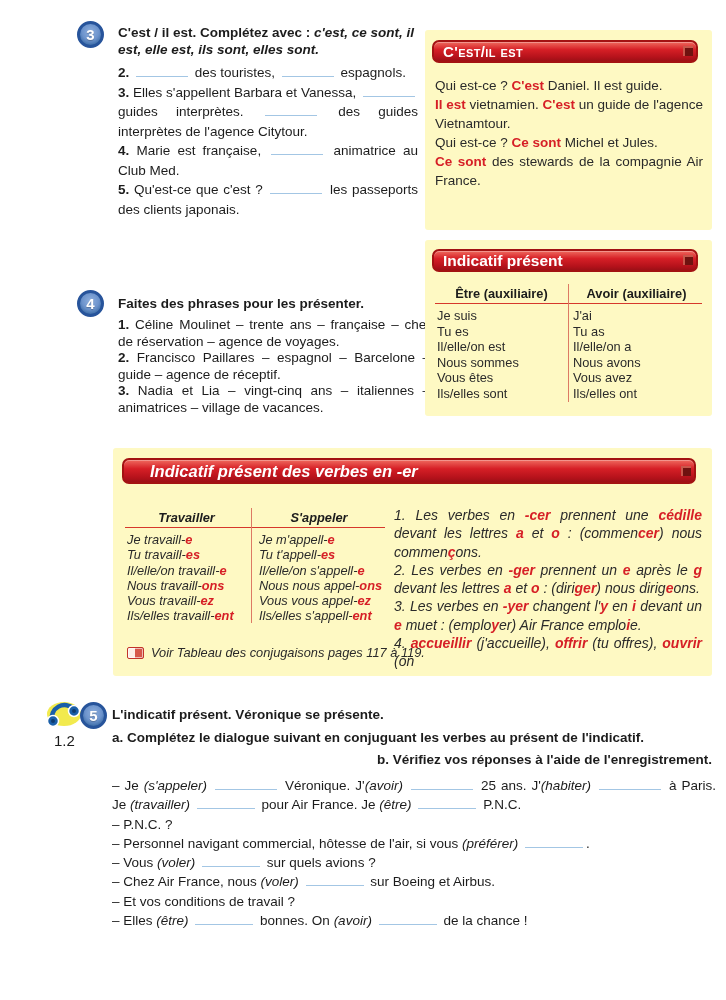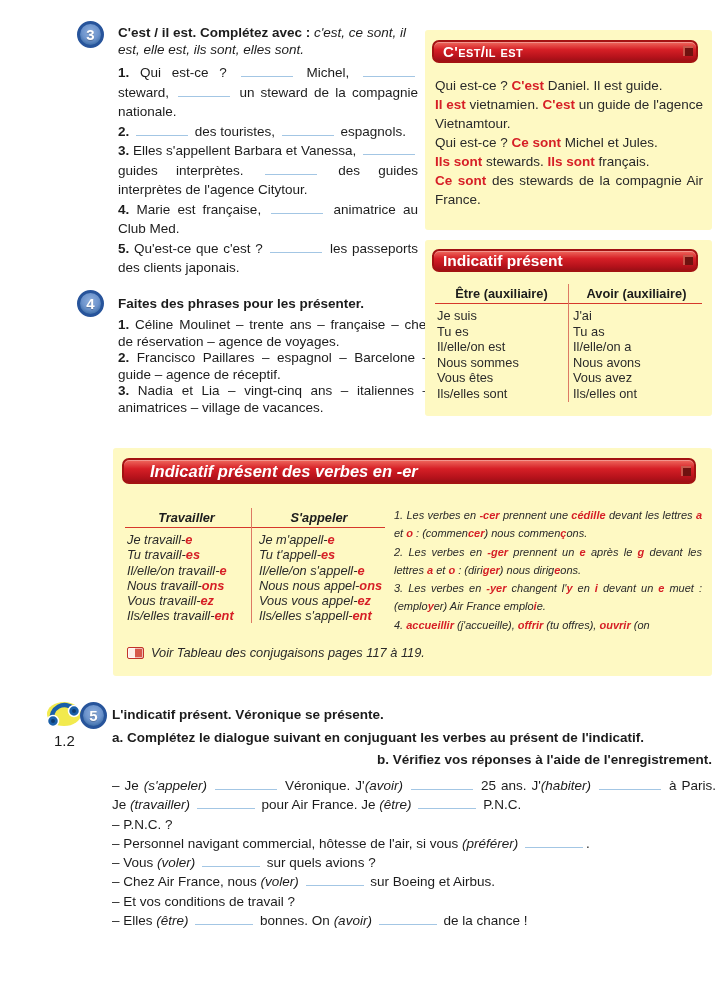--- a/index.html
+++ b/index.html
@@ -8,21 +8,21 @@
   
   .num-circle{position:absolute;width:27px;height:27px;border-radius:50%;
     background:radial-gradient(circle at 50% 38%, #8fb0de 0%, #6c93cc 50%, #33659f 85%, #2a5a9b 100%);
     border:3px solid #27549b;box-sizing:border-box;color:#fff;font-weight:bold;font-size:15px;
     display:flex;align-items:center;justify-content:center;text-shadow:0 1px 1px rgba(0,0,0,.25);}
   
   .tline{min-height:1em;}
   .seg-r{color:#d61f26;font-weight:bold;}
   .seg-b{font-weight:bold;}
   .seg-i{font-style:italic;}
-  .seg-bi{font-weight:normal;font-style:italic;}
+  .seg-bi{font-weight:bold;font-style:italic;}
   .blank{display:inline-block;width:52px;height:11px;border-bottom:1.5px solid #a3c6e4;margin:0 3px;}
   
   .ex-heading{position:absolute;font-size:13.5px;font-weight:bold;line-height:16.5px;color:#1c1c1c;}
   .ex-body{position:absolute;font-size:13.5px;color:#1c1c1c;}
   .justify .tline{text-align:justify;}
   
   .gbox{position:absolute;background:#fef9c3;border-radius:3px;}
   .gbar{position:absolute;height:23px;border:2px solid #a31212;border-radius:7px;
     background:linear-gradient(180deg,#ef6a5e 0%,#d61f26 40%,#b5121b 80%,#9d1016 100%);
     box-shadow:inset 0 1px 0 rgba(255,255,255,.3);color:#ffffff;font-weight:bold;
@@ -31,21 +31,21 @@
   .bar-tab{position:absolute;right:3px;top:4px;width:10px;height:10px;background:#6f1210;
     box-shadow:inset 2px 2px 0 #c9574b;}
   .smallcaps{font-variant:small-caps;letter-spacing:.4px;font-size:15px;}
   .gcontent{position:absolute;font-size:13.5px;line-height:19px;color:#2a2a2a;text-align:justify;}
   .tbl-header{position:absolute;font-weight:bold;font-size:12.8px;color:#1c1c1c;text-align:center;}
   .tbl-rows{position:absolute;font-size:12.8px;color:#2a2a2a;}
   .redline-h{position:absolute;height:0;border-top:1.5px solid #d6382c;}
   .redline-v{position:absolute;width:0;border-left:1.5px solid #dd7a64;}
   .conj .tline{line-height:15.3px;}
   .aux .tline{line-height:15.6px;}
-  .notes{position:absolute;font-size:11px;line-height:18.3px;color:#2a2a2a;text-align:justify;}
+  .notes{position:absolute;font-size:14px;line-height:18.3px;color:#2a2a2a;text-align:justify;}
   .footer-note{position:absolute;font-size:12.8px;color:#2a2a2a;display:flex;align-items:center;gap:7px;}
   .book-icon{display:inline-block;width:17px;height:12px;border:1.5px solid #c2342a;border-radius:2px;
     background:linear-gradient(90deg,#fdeee6 0 50%,#d6584a 50% 100%);box-sizing:border-box;
     box-shadow:inset 0 0 0 1px rgba(255,255,255,.6);}
   
   .audio-label{position:absolute;font-size:15px;color:#1c1c1c;}
   .dialogue .tline{line-height:19.3px;margin-bottom:0;}
   .dialogue .tline:first-child{text-align:justify;text-align-last:justify;}
   .dialogue .blank{width:58px;}
 </style>
@@ -53,21 +53,20 @@
 <body>
 
 <div id="page">
 
   <div>
     <div class="num-circle" style="left:77px;top:21px;">3</div>
     <div class="ex-heading" style="left:118px;top:25px;width:302px;">
         <div class="tline"><span class="seg-b">C'est / il est. Complétez avec : </span><span class="seg-bi">c'est, ce sont, il est, elle est, ils sont, elles sont.</span></div>
       </div>
     <div class="ex-body justify" style="left:118px;top:63px;width:300px;line-height:19.5px;">
-        <div class="tline"><span class="seg-b">1.</span><span class=""> Qui est-ce ? </span><span class="blank"></span><span class=""> Michel, </span><span class="blank"></span><span class=""> steward, </span><span class="blank"></span><span class=""> un steward de la compagnie nationale.</span></div>
         <div class="tline"><span class="seg-b">2.</span><span class=""> </span><span class="blank"></span><span class=""> des touristes, </span><span class="blank"></span><span class=""> espagnols.</span></div>
         <div class="tline"><span class="seg-b">3.</span><span class=""> Elles s'appellent Barbara et Vanessa, </span><span class="blank"></span><span class=""> guides interprètes. </span><span class="blank"></span><span class=""> des guides interprètes de l'agence Citytour.</span></div>
         <div class="tline"><span class="seg-b">4.</span><span class=""> Marie est française, </span><span class="blank"></span><span class=""> animatrice au Club Med.</span></div>
         <div class="tline"><span class="seg-b">5.</span><span class=""> Qu'est-ce que c'est ? </span><span class="blank"></span><span class=""> les passeports des clients japonais.</span></div>
       </div>
   </div>
 
   <div>
     <div class="num-circle" style="left:77px;top:290px;">4</div>
     <div class="ex-heading" style="left:118px;top:296px;width:312px;">Faites des phrases pour les présenter.</div>
@@ -80,21 +79,20 @@
 
   <div class="gbox" style="left:425px;top:30px;width:287px;height:200px;">
     <div class="gbar" style="left:7px;top:10px;right:14px;">
       <span class="bar-title smallcaps">C'est/il est</span>
       <span class="bar-tab"></span>
     </div>
     <div class="gcontent" style="left:10px;top:46px;right:9px;">
         <div class="tline"><span class="">Qui est-ce ? </span><span class="seg-r">C'est</span><span class=""> Daniel. Il est guide.</span></div>
         <div class="tline"><span class="seg-r">Il est</span><span class=""> vietnamien. </span><span class="seg-r">C'est</span><span class=""> un guide de l'agence Vietnamtour.</span></div>
         <div class="tline"><span class="">Qui est-ce ? </span><span class="seg-r">Ce sont</span><span class=""> Michel et Jules.</span></div>
-        <div class="tline"><span class="seg-r">Ils sont</span><span class=""> stewards. </span><span class="seg-r">Ils sont</span><span class=""> français.</span></div>
         <div class="tline"><span class="seg-r">Ce sont</span><span class=""> des stewards de la compagnie Air France.</span></div>
       </div>
   </div>
 
   <div class="gbox" style="left:425px;top:240px;width:287px;height:176px;">
     <div class="gbar" style="left:7px;top:9px;right:14px;">
       <span class="bar-title" style="font-size:15.5px;">Indicatif présent</span>
       <span class="bar-tab"></span>
     </div>
     <div class="tbl-header" style="left:10px;top:46px;width:133px;">Être (auxiliaire)</div>

